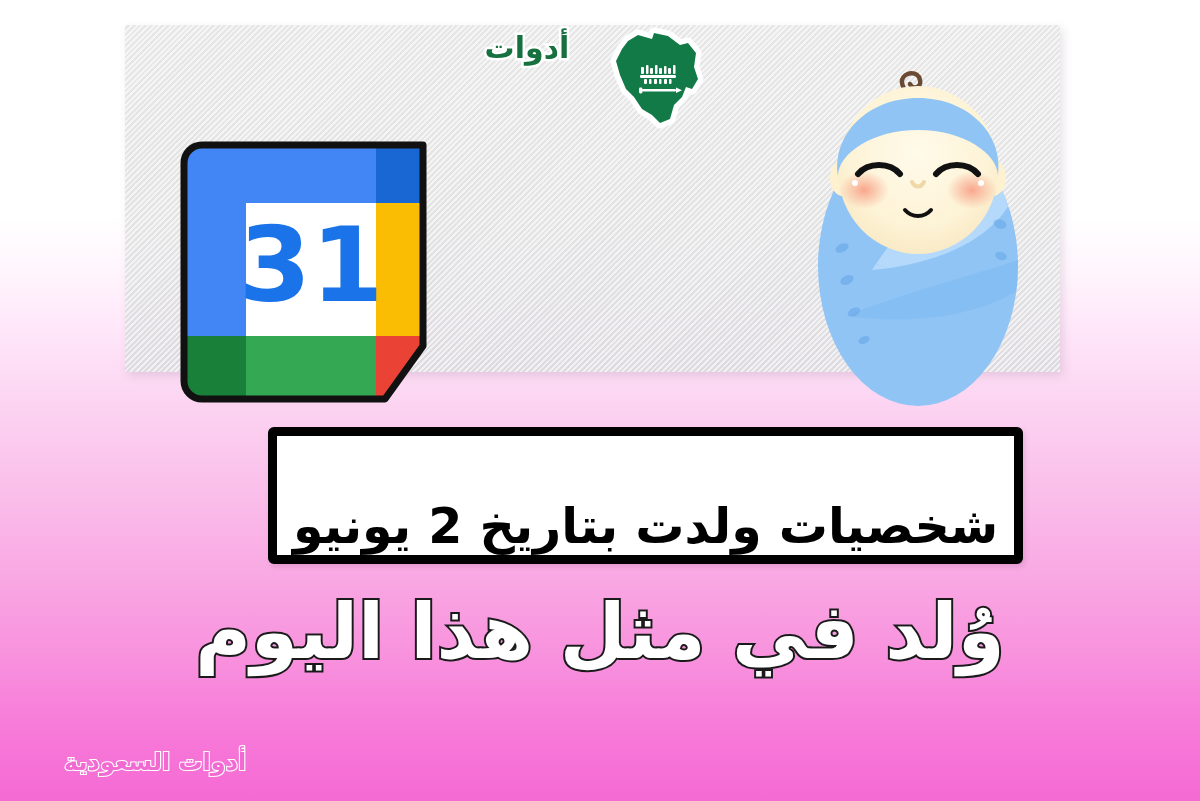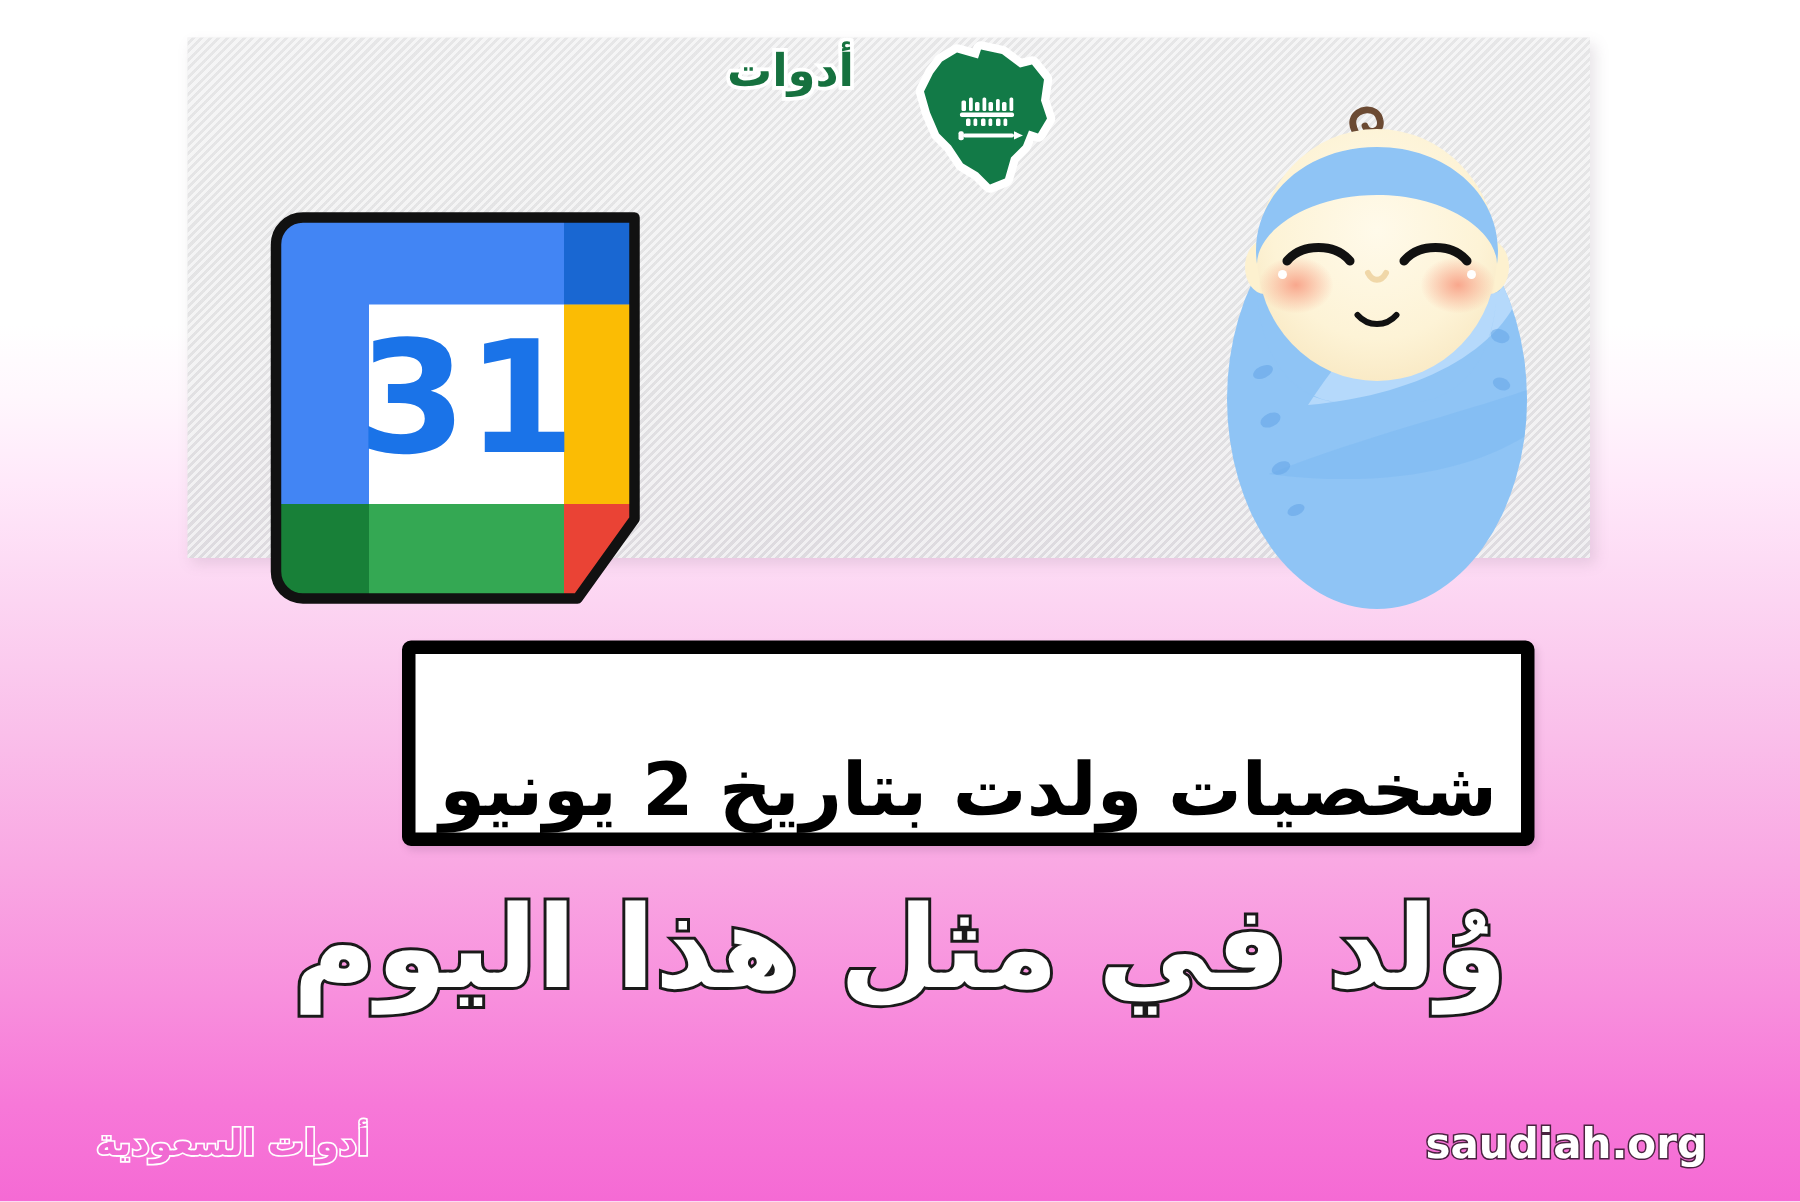--- a/index.html
+++ b/index.html
@@ -308,15 +308,14 @@
 
   <div id="headline-box">
     <div id="headline-text">شخصيات ولدت بتاريخ 2 يونيو</div>
   </div>
 
   <div id="footer-brand">أدوات السعودية</div>
 
   <div id="main-title">
     <span id="main-title-text">وُلد في مثل هذا اليوم</span>
   </div>
-  <div id="footer-site">saudiah.org</div>
 
 </div>
 
 </body></html>

